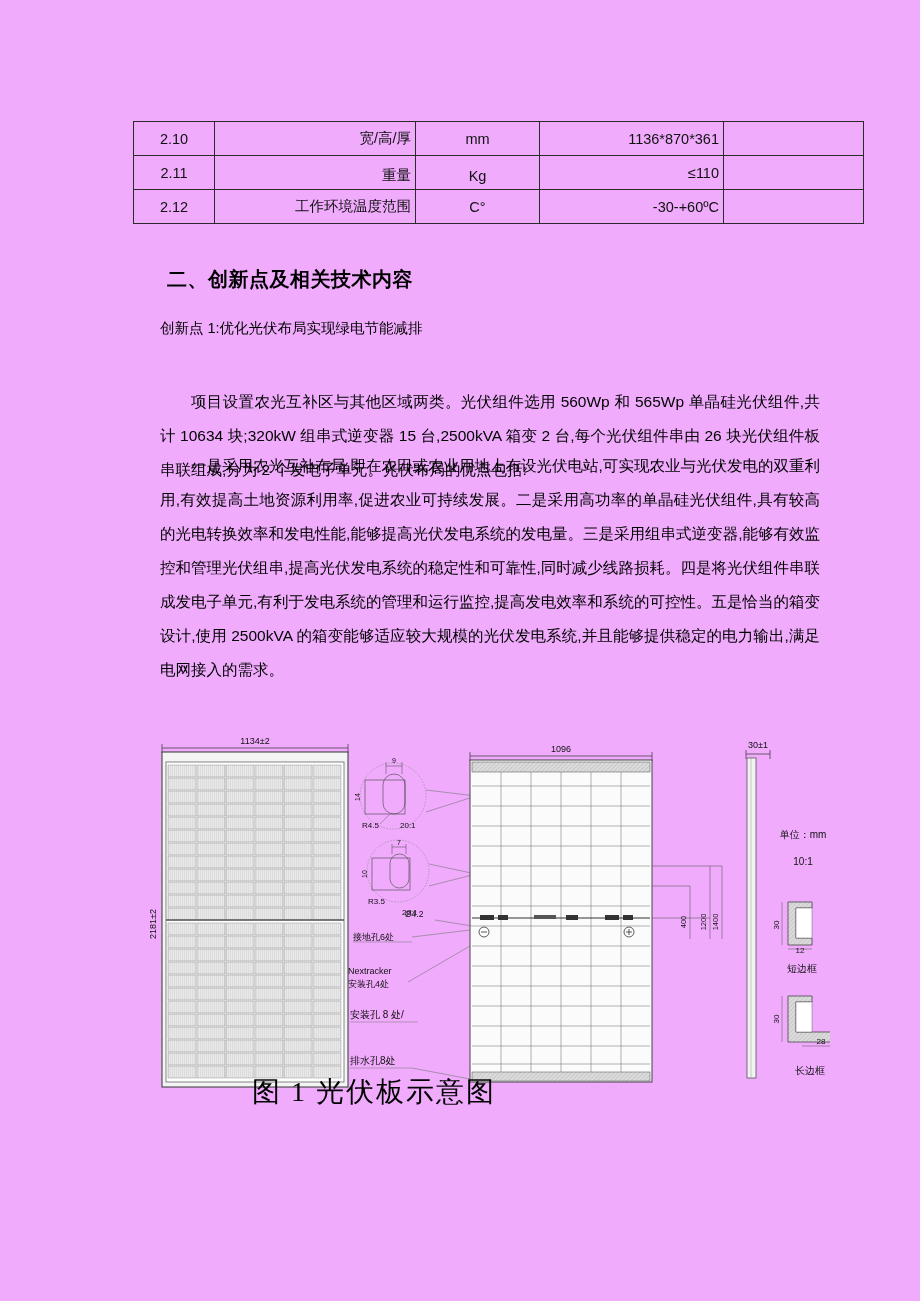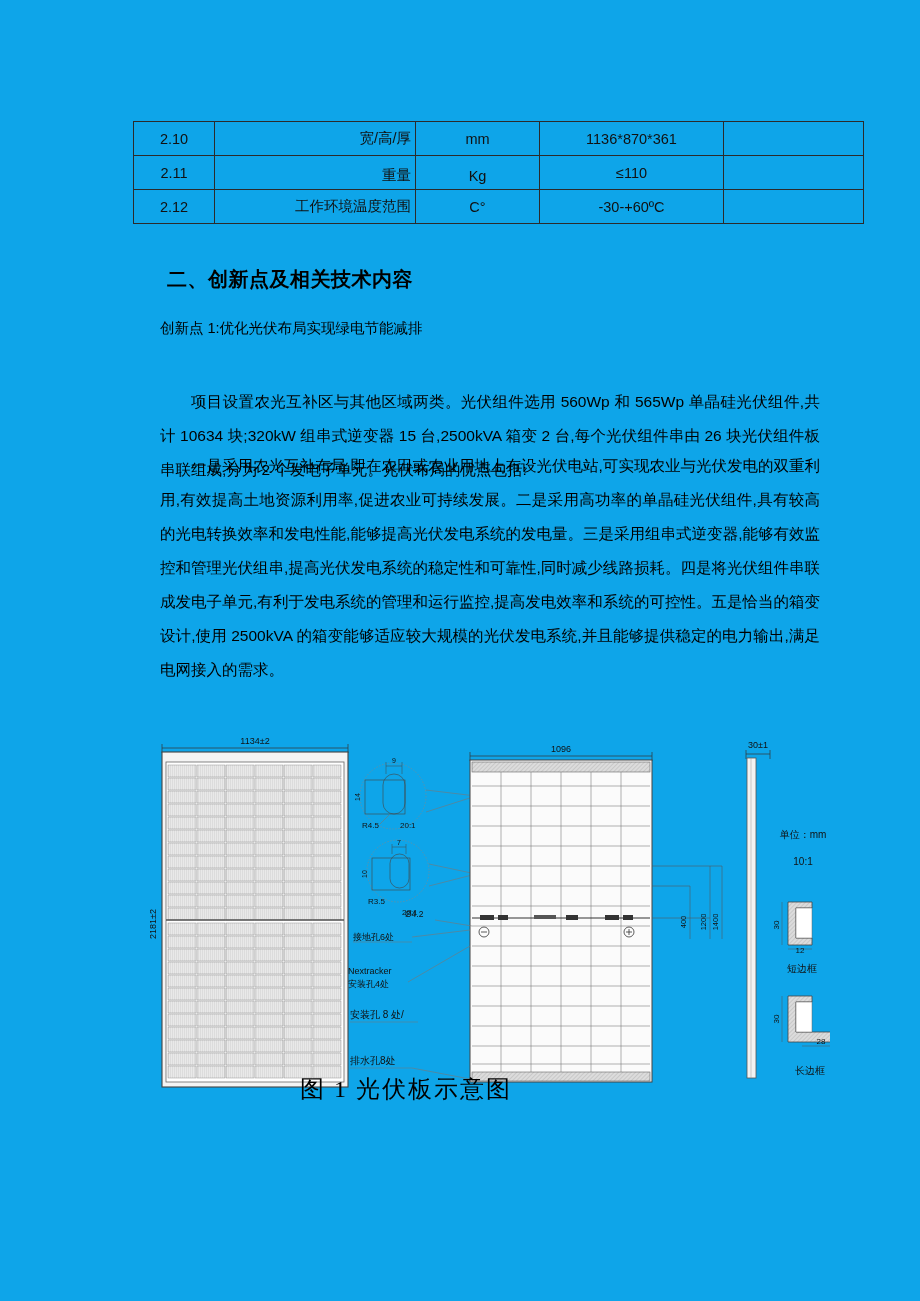--- a/index.html
+++ b/index.html
@@ -14,21 +14,21 @@
     font-family: "Liberation Sans", sans-serif;
     color: #000000;
     overflow: hidden;
   }
 
   .page {
     position: absolute;
     left: 0; top: 0;
     width: 920px;
     height: 1301px;
-    background: #0ea5e9;
+    background: #f0abfc;
   }
 
   
   .spec-table {
     position: absolute;
     left: 133px;
     top: 121px;
     width: 685px;
     border-collapse: collapse;
     table-layout: fixed;
@@ -37,21 +37,21 @@
     border: 1px solid #2b2b2b;
     height: 33px;
     padding: 0 4px;
     font-size: 14.5px;
     color: #111;
     vertical-align: middle;
   }
   .col-no    { width: 72px;  text-align: center; }
   .col-item  { width: 192px; text-align: right; padding-left: 8px; }
   .col-unit  { width: 115px; text-align: center; }
-  .col-value { width: 175px; text-align: center; }
+  .col-value { width: 175px; text-align: right; }
   .col-blank { width: 131px; }
 
   .cell-sub {
     display: inline-block;
     position: relative;
     top: 4px;
   }
   .cell-sub-sm {
     display: inline-block;
     position: relative;
@@ -102,24 +102,23 @@
   }
   .fig-svg { display: block; }
 
   .fig-caption {
     position: absolute;
     left: 0;
     top: 1073px;
     width: 748px;
     text-align: center;
     font-family: "Liberation Serif", serif;
-    font-size: 24px;
+    font-size: 28px;
     letter-spacing: 2px;
     color: #000;
-    padding-left: 32px;
   }
 </style>
 </head>
 <body>
 
 <div class="page">
 
   <table class="spec-table">
     <tbody>
       <tr>

